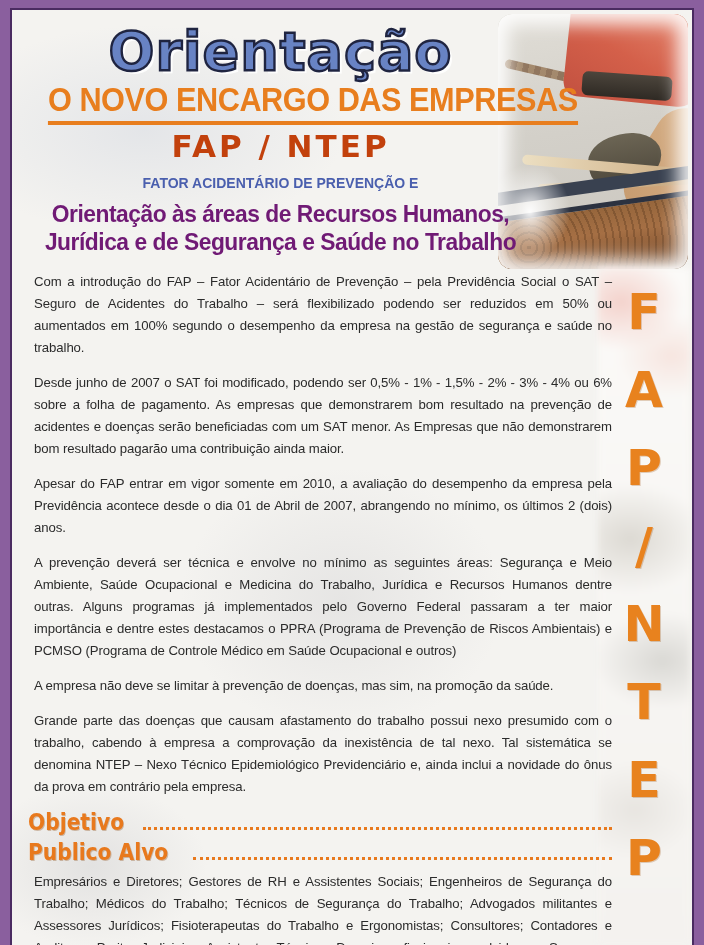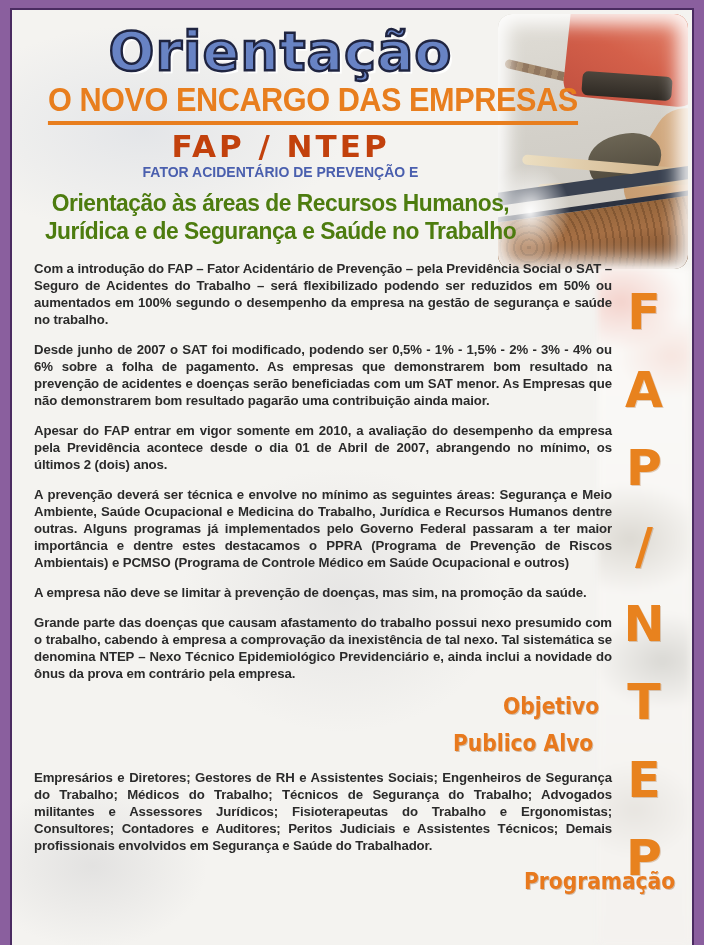--- a/index.html
+++ b/index.html
@@ -44,23 +44,23 @@
     border-bottom: 4px solid #e87e1e; padding-bottom: 3px;
     white-space: nowrap; letter-spacing: -0.5px;
   }
   .program {
     margin-top: 5px;
     font-family: "DejaVu Sans", sans-serif;
     font-size: 31px; font-weight: 800; letter-spacing: 3px;
     color: #c2410c; line-height: 1.05;
   }
   .caption { font-size: 14px; font-weight: bold; color: #4a5fae; line-height: 1.15; }
-  .caption.first { margin-top: 1px; }
+  .caption.first { margin-top: 12px; }
   .orientation {
-    font-size: 24px; font-weight: 800; color: #4d7c0f; line-height: 1.2;
+    font-size: 24px; font-weight: 800; color: #701a75; line-height: 1.2;
     margin-top: 9px; letter-spacing: -0.5px;
   }
   .orientation .line { display: block; transform: scaleX(0.95); white-space: nowrap; }
 
   
   .photo {
     position: absolute; z-index: 1; top: 4px; right: 4px;
     width: 190px; height: 255px; border-radius: 14px; overflow: hidden;
     background: linear-gradient(170deg, #e0ddd6 0%, #d3d0c9 45%, #cac6be 100%);
   }
@@ -111,25 +111,25 @@
     display: flex; flex-direction: column; justify-content: space-between; align-items: center; }
   .strip-letter {
     font-family: "DejaVu Sans", sans-serif;
     font-size: 49px; font-weight: 800; line-height: 1; color: #e8821e;
     transform: scaleY(1.02); text-shadow: 1px 1px 0 rgba(150,70,0,0.25);
   }
 
   
   .main { position: relative; z-index: 3; margin: 14px 0 0 22px; width: 578px; }
   .body-par {
-    font-size: 13.2px; font-weight: bold; color: #2b2b2b;
-    text-align: justify; line-height: 17px; letter-spacing: -0.1px;
+    font-size: 13.2px; font-weight: normal; color: #2b2b2b;
+    text-align: justify; line-height: 22px; letter-spacing: -0.1px;
     margin-bottom: 13px;
   }
-  .section-head { display: flex; align-items: flex-end; margin: 3px 0 7px 0; flex-direction: column; }
+  .section-head { display: flex; align-items: flex-end; margin: 3px 0 7px 0; }
   .section-head.full { width: 662px; }
   .section-title {
     font-family: "DejaVu Sans", sans-serif;
     font-size: 23px; font-weight: 800; color: #e8791d; line-height: 1;
     white-space: nowrap; display: inline-block;
     transform: scaleX(0.88); transform-origin: left bottom;
     text-shadow: 1px 1px 0 rgba(130,60,0,0.3);
     margin-left: -6px;
   }
   .dots { flex: 1; border-bottom: 3px dotted #e8791d; margin: 0 0 4px 6px; }

